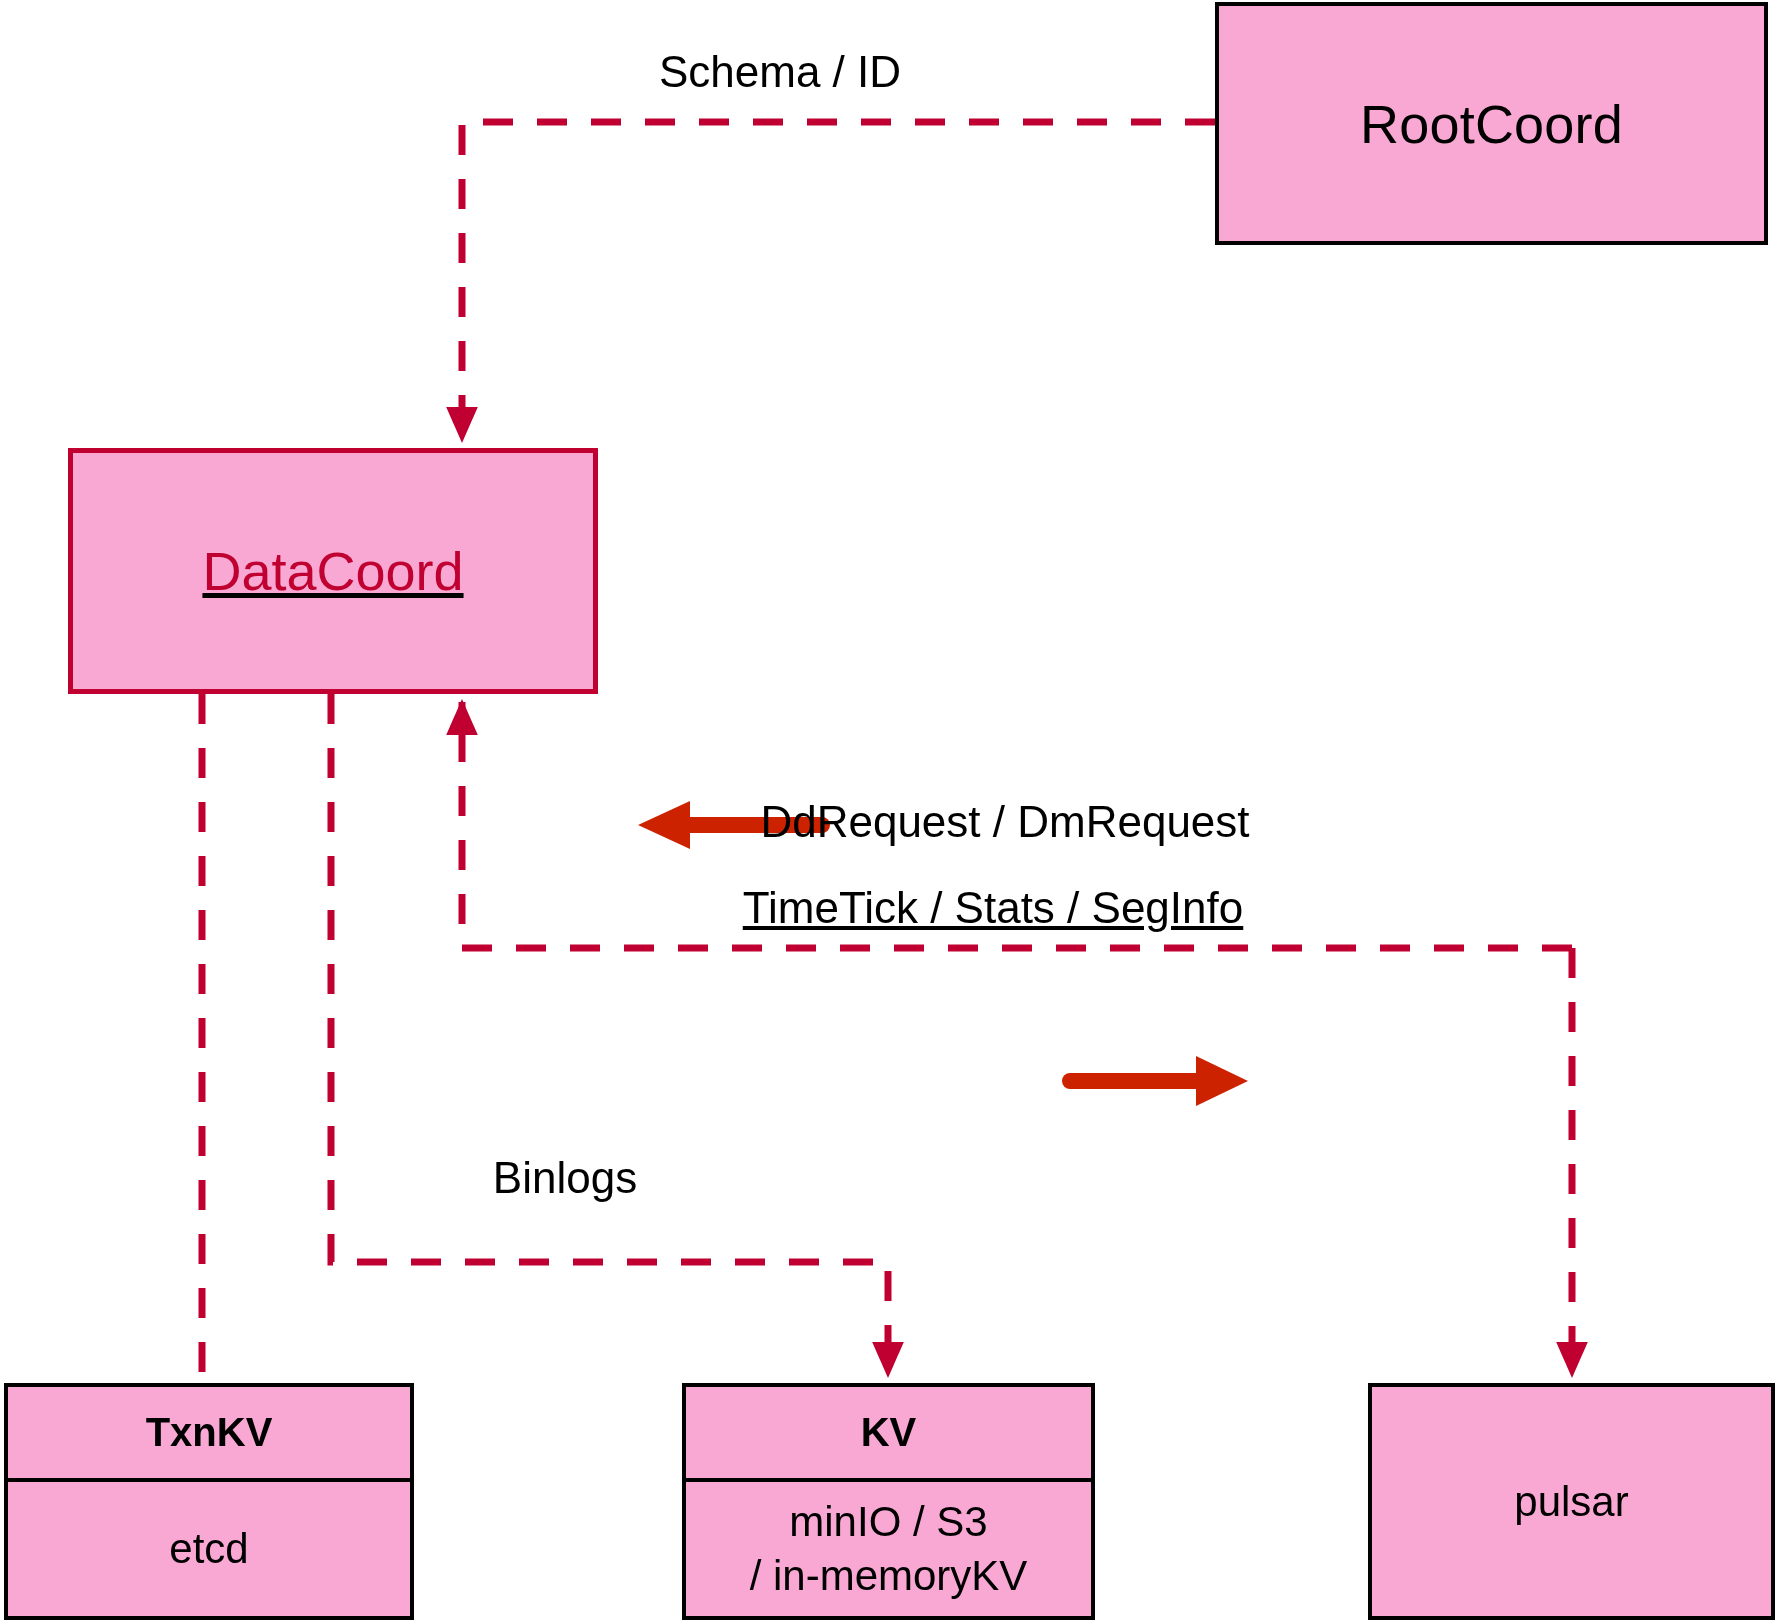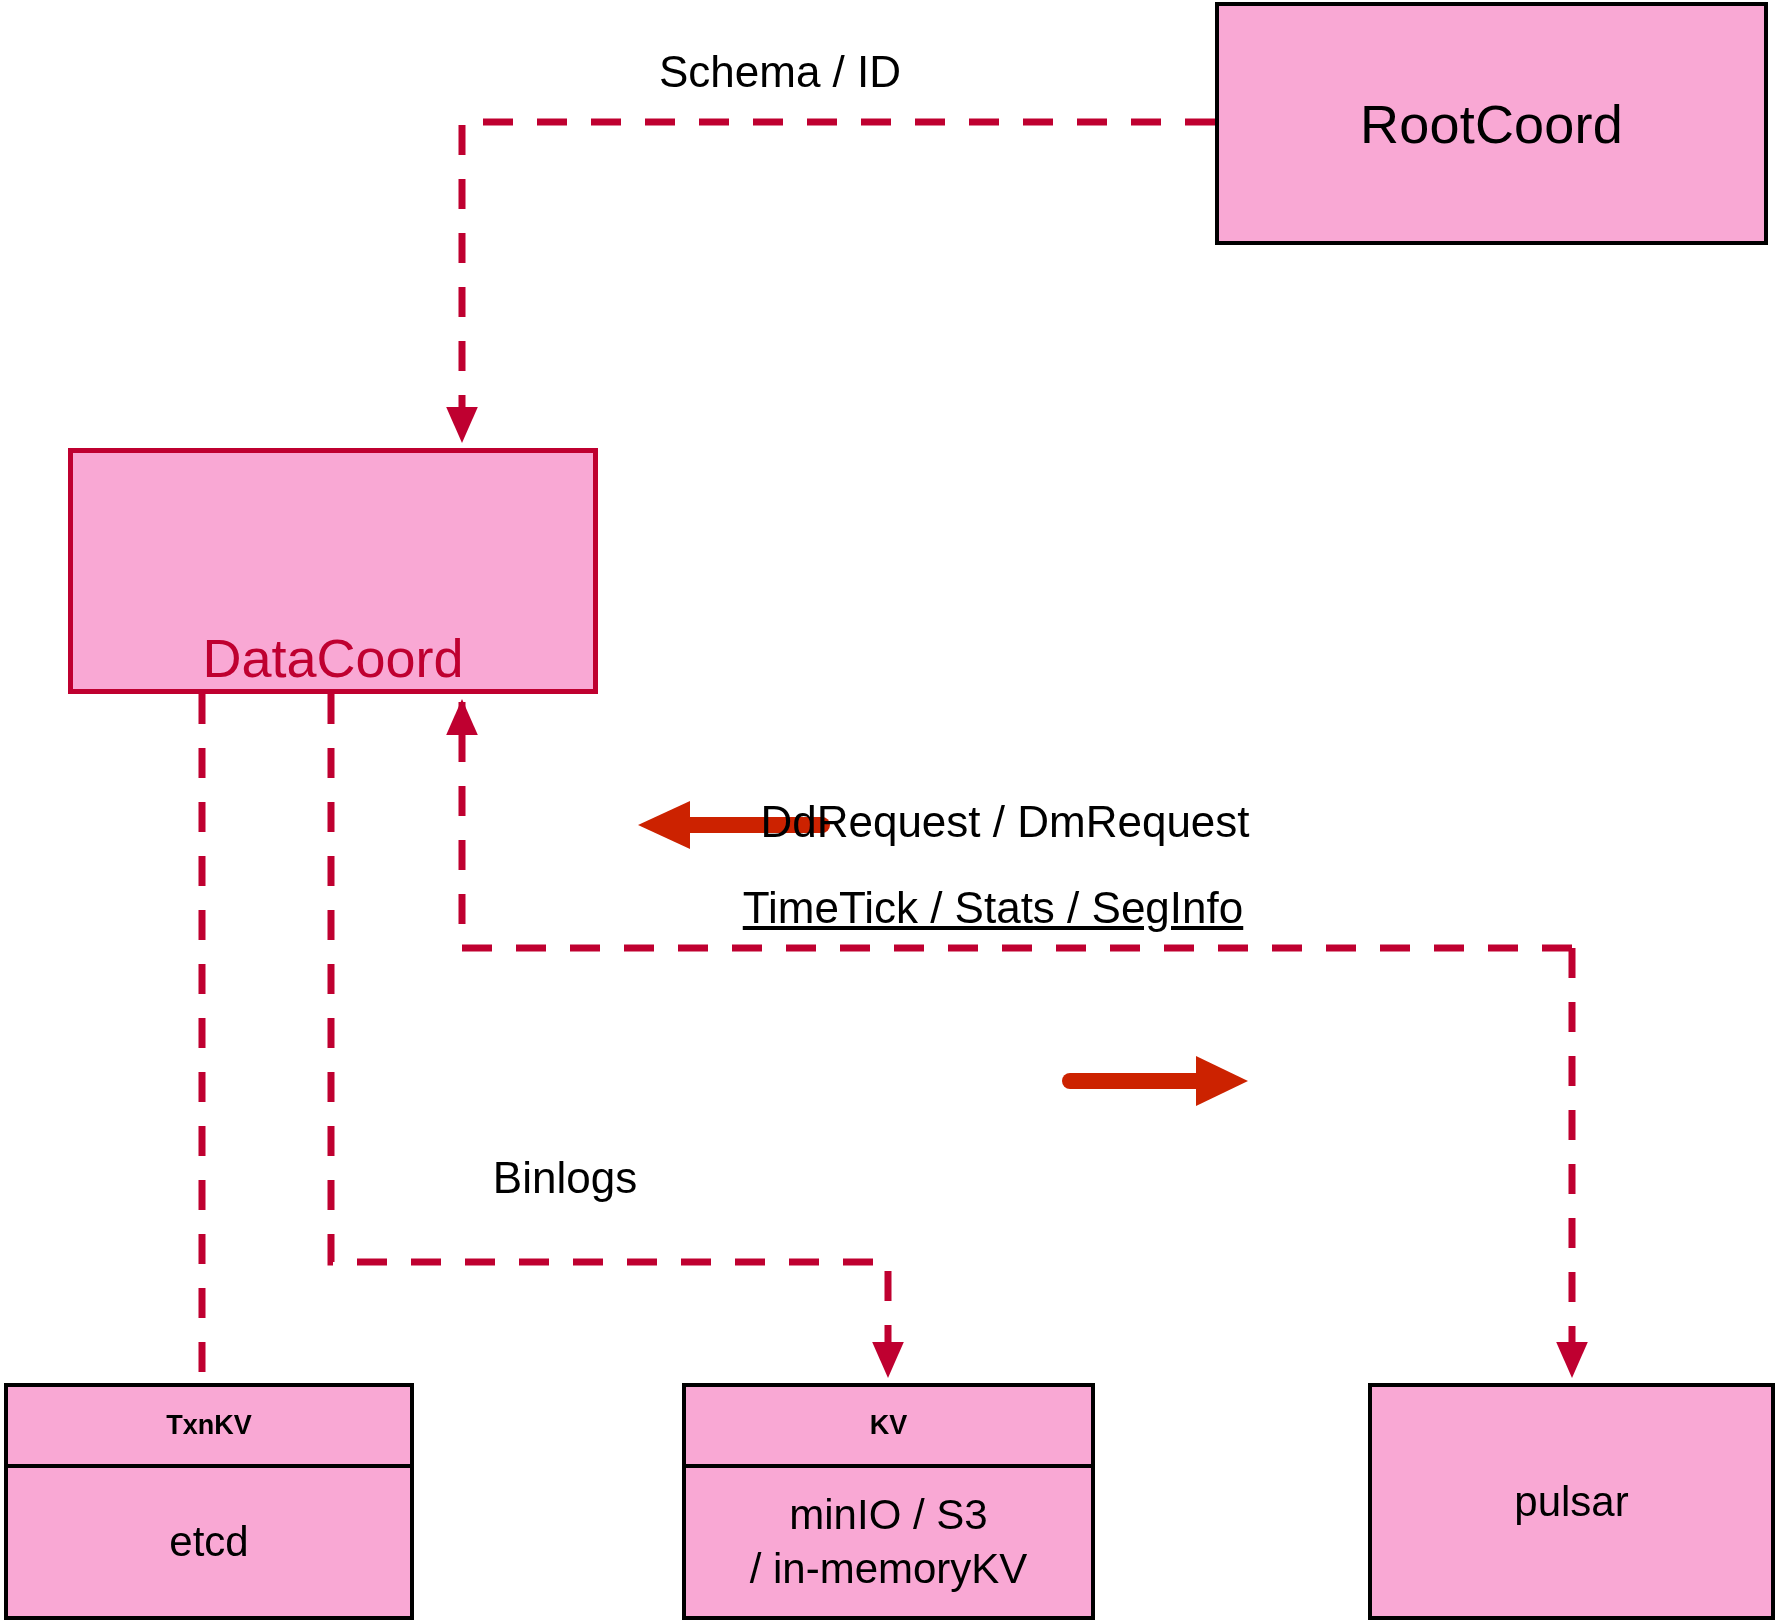--- a/index.html
+++ b/index.html
@@ -41,38 +41,38 @@
   #node-rootcoord .label {
     font-size: 54px;
     color: #000000;
     letter-spacing: 0.2px;
   }
 
   
   #node-datacoord {
     left: 68px; top: 448px; width: 530px; height: 246px;
     border: 5px solid #bf0030;
-    display: flex; align-items: flex-end; justify-content: center;
+    display: flex; align-items: center; justify-content: center; text-decoration: underline;
   }
   #node-datacoord .label {
     font-size: 54px;
     color: #bf0030;
   }
 
   
   .store {
     border: 4px solid #000000;
     display: flex;
     flex-direction: column;
   }
   .store .store-title {
     font-weight: bold;
-    font-size: 27px;
+    font-size: 40px;
     color: #000;
-    height: 81px;
+    height: 95px;
     display: flex; align-items: center; justify-content: center;
     border-bottom: 4px solid #000;
     box-sizing: border-box;
   }
   .store .store-body {
     flex: 1;
     font-size: 42px;
     color: #000;
     display: flex; flex-direction: column;
     align-items: center; justify-content: center;

